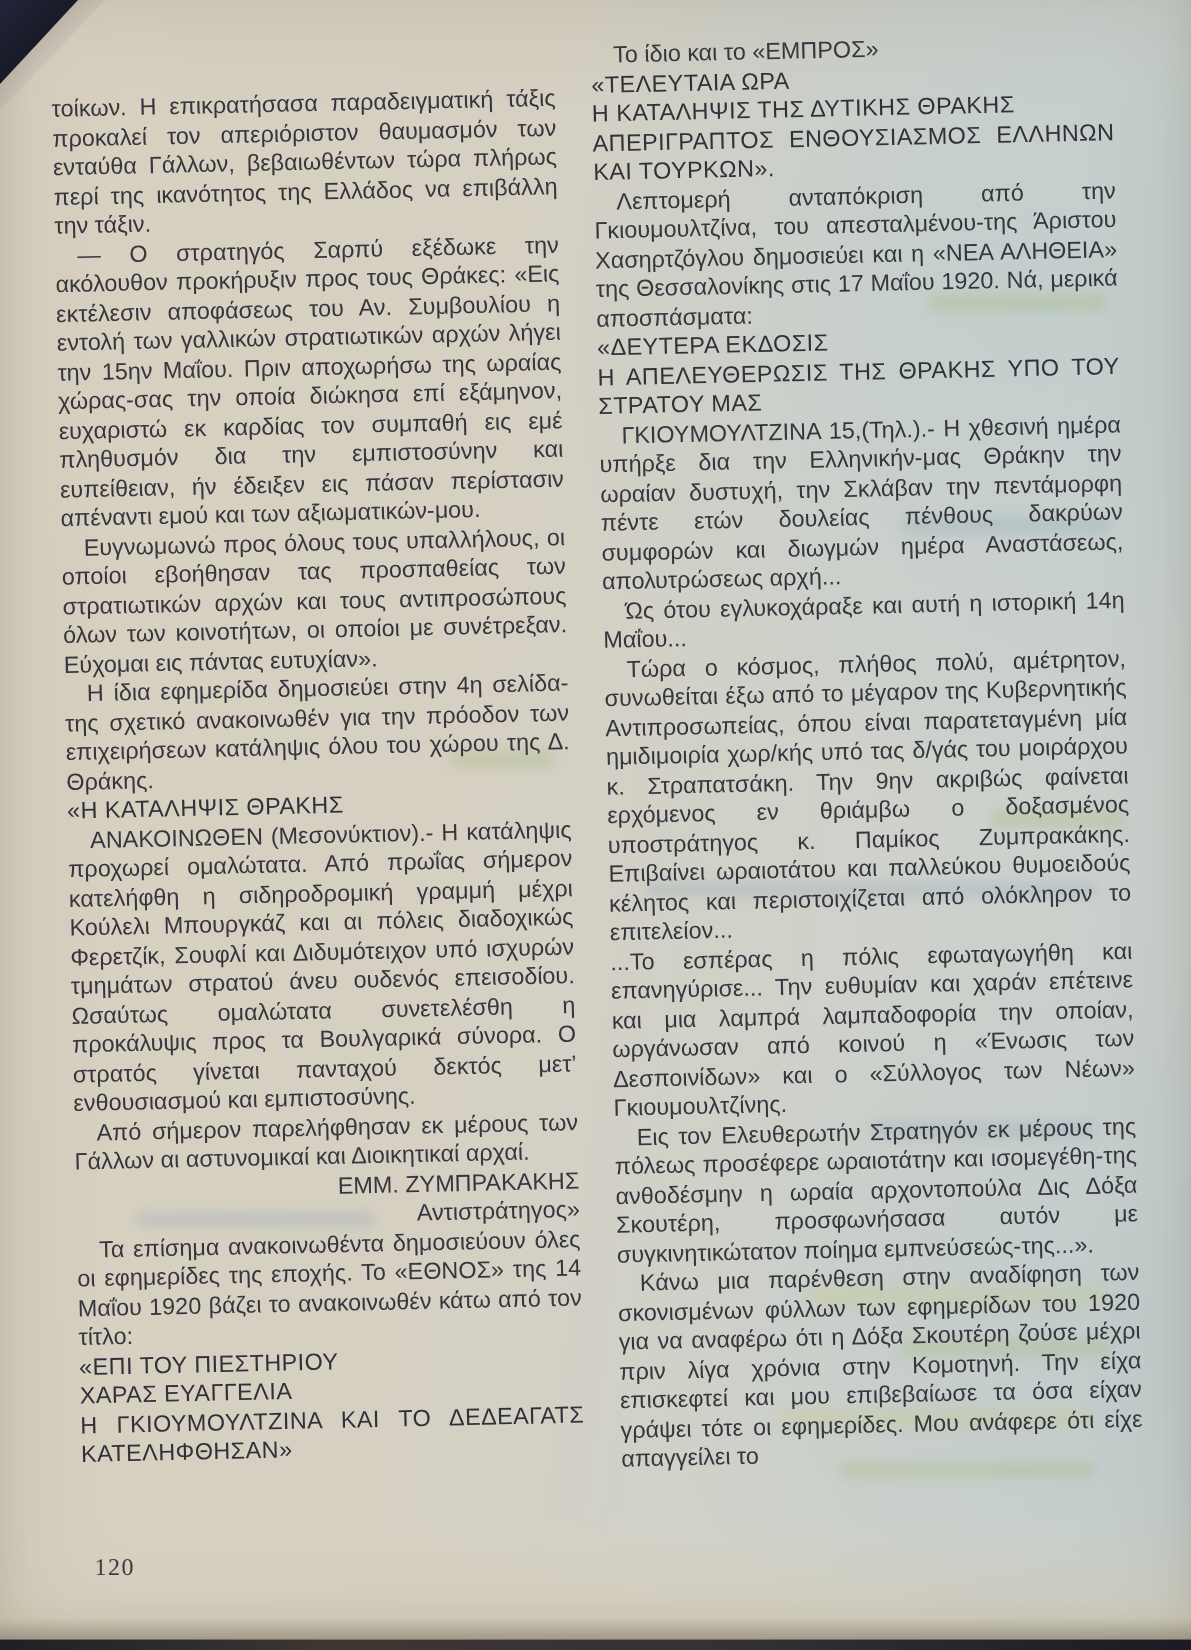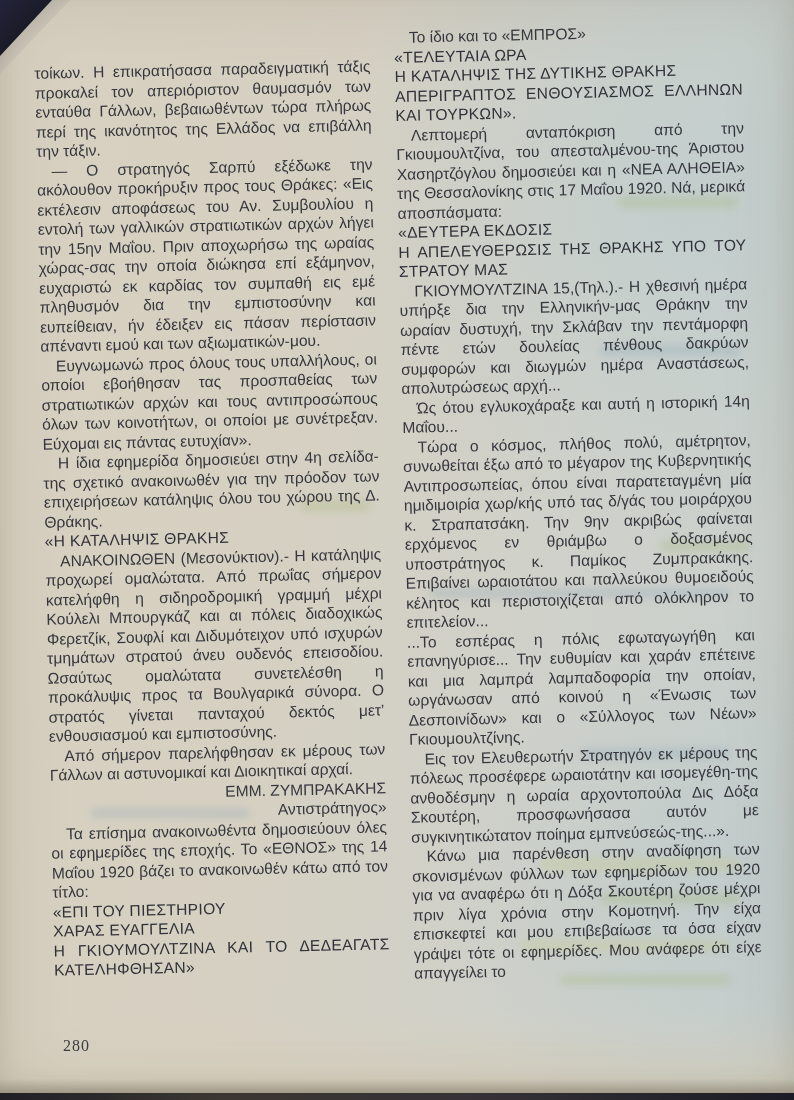--- a/index.html
+++ b/index.html
@@ -117,21 +117,21 @@
         <p class="p">ΓΚΙΟΥΜΟΥΛΤΖΙΝΑ 15,(Τηλ.).- Η χθεσινή ημέρα υπήρξε δια την Ελληνικήν-μας Θράκην την ωραίαν δυστυχή, την Σκλάβαν την πεντάμορφη πέντε ετών δουλείας πένθους δακρύων συμφορών και διωγμών ημέρα Αναστάσεως, απολυτρώσεως αρχή...</p>
         <p class="p">Ώς ότου εγλυκοχάραξε και αυτή η ιστορική 14η Μαΐου...</p>
         <p class="p">Τώρα ο κόσμος, πλήθος πολύ, αμέτρητον, συνωθείται έξω από το μέγαρον της Κυβερνητικής Αντιπροσωπείας, όπου είναι παρατεταγμένη μία ημιδιμοιρία χωρ/κής υπό τας δ/γάς του μοιράρχου κ. Στραπατσάκη. Την 9ην ακριβώς φαίνεται ερχόμενος εν θριάμβω ο δοξασμένος υποστράτηγος κ. Παμίκος Ζυμπρακάκης. Επιβαίνει ωραιοτάτου και παλλεύκου θυμοειδούς κέλητος και περιστοιχίζεται από ολόκληρον το επιτελείον...</p>
         <p class="p noindent">...Το εσπέρας η πόλις εφωταγωγήθη και επανηγύρισε... Την ευθυμίαν και χαράν επέτεινε και μια λαμπρά λαμπαδοφορία την οποίαν, ωργάνωσαν από κοινού η «Ένωσις των Δεσποινίδων» και ο «Σύλλογος των Νέων» Γκιουμουλτζίνης.</p>
         <p class="p">Εις τον Ελευθερωτήν Στρατηγόν εκ μέρους της πόλεως προσέφερε ωραιοτάτην και ισομεγέθη-της ανθοδέσμην η ωραία αρχοντοπούλα Δις Δόξα Σκουτέρη, προσφωνήσασα αυτόν με συγκινητικώτατον ποίημα εμπνεύσεώς-της...».</p>
         <p class="p">Κάνω μια παρένθεση στην αναδίφηση των σκονισμένων φύλλων των εφημερίδων του 1920 για να αναφέρω ότι η Δόξα Σκουτέρη ζούσε μέχρι πριν λίγα χρόνια στην Κομοτηνή. Την είχα επισκεφτεί και μου επιβεβαίωσε τα όσα είχαν γράψει τότε οι εφημερίδες. Μου ανάφερε ότι είχε απαγγείλει το</p>
       </div>
 
     </div>
 
-    <div class="pagenum">280</div>
+    <div class="pagenum">120</div>
   </div>
 
   <div class="corner-soft"></div>
   <div class="corner-dark"></div>
   <div class="bottom-edge-shadow"></div>
   <div class="bottom-edge"></div>
 
 </div>
 
 </body></html>

